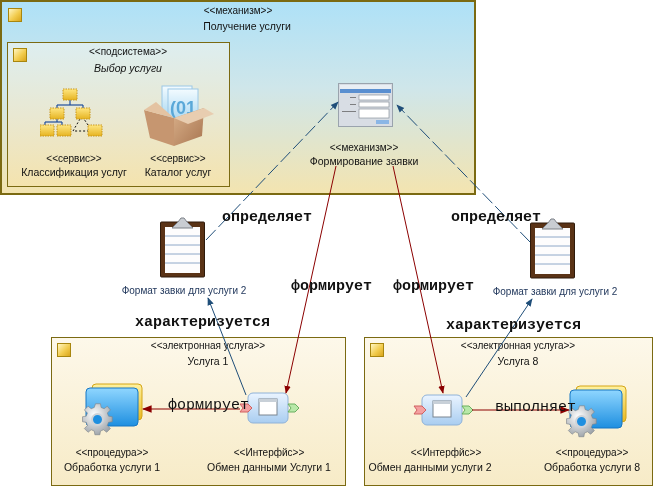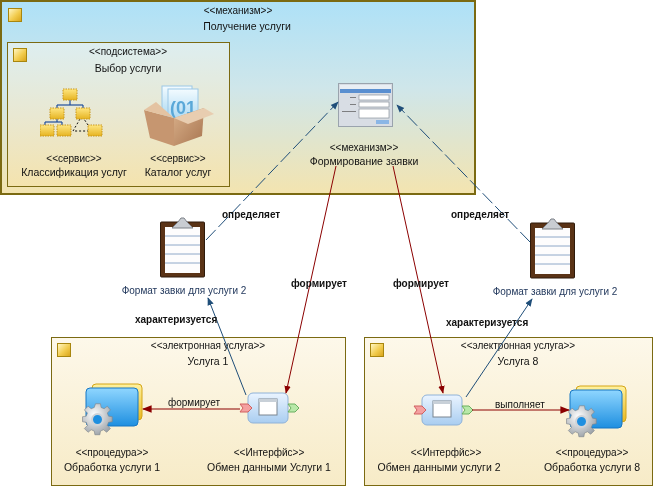--- a/index.html
+++ b/index.html
@@ -11,39 +11,39 @@
     .inner { left: 7px; top: 42px; width: 223px; height: 145px; border-width: 1.5px;
              background: linear-gradient(to bottom, #ddeef0 0%, #e9e8d2 50%, #f4e3ae 100%); }
     .svcbox { top: 337px; height: 149px;
               background: linear-gradient(to bottom, #fdf8ea 0%, #f7ebc7 100%); border-width: 1.5px; }
     .svc1 { left: 51px; width: 295px; }
     .svc2 { left: 364px; width: 289px; }
     .sq { position: absolute; width: 12px; height: 12px; border: 1.5px solid #a8860e;
           background: linear-gradient(135deg, #fff6c2 0%, #f2cc4e 55%, #d9a51c 100%); }
     .lbl { position: absolute; text-align: center; white-space: nowrap; transform: translateX(-50%); line-height: 12px; }
     .lbl.big { font-size: 10.5px; }
-    .edge-lbl { position: absolute; white-space: nowrap; font-size: 10px; font-weight: bold; color: #111; }
+    .edge-lbl { position: absolute; white-space: nowrap; font-size: 15px; font-weight: bold; color: #111; font-family: Liberation Mono, monospace; }
     .dark-lbl { color: #23395d; }
     svg.layer { position: absolute; left: 0; top: 0; width: 654px; height: 489px; pointer-events: none; }
     .icon { position: absolute; }
   </style>
 </head>
 <body>
 
 <div class="box outer">
   <div class="sq" style="left:6px;top:6px;"></div>
 </div>
 <div class="lbl" style="left:238px;top:5px;">&lt;&lt;механизм&gt;&gt;</div>
 <div class="lbl big" style="left:247px;top:20px;">Получение услуги</div>
 
 <div class="box inner">
   <div class="sq" style="left:5px;top:5px;"></div>
 </div>
 <div class="lbl" style="left:128px;top:46px;">&lt;&lt;подсистема&gt;&gt;</div>
-<div class="lbl big" style="left:128px;top:62px;">Выбор услуги</div>
+<div class="lbl big" style="left:128px;top:62px;font-style:italic;">Выбор услуги</div>
 
 <svg class="icon" style="left:40px;top:88px;" width="66" height="52" viewBox="0 0 66 52">
   <defs>
     <linearGradient id="fold" x1="0" y1="0" x2="0" y2="1">
       <stop offset="0" stop-color="#ffe680"></stop>
         <stop offset="1" stop-color="#e6b422"></stop>
     </linearGradient>
   </defs>
   <line x1="30" y1="12" x2="30" y2="17" stroke="#1f4e9c" stroke-width="1.2"></line>
   <line x1="17" y1="17" x2="43" y2="17" stroke="#1f4e9c" stroke-width="1.2"></line>
@@ -188,21 +188,21 @@
 <div class="lbl big" style="left:269px;top:461px;">Обмен данными Услуги 1</div>
 
 <svg class="icon" style="left:412px;top:393px;" width="62" height="36" viewBox="0 0 62 36">
   <rect x="10" y="2" width="40" height="30" rx="5" fill="url(#ib)" stroke="#8fb2d8"></rect>
   <rect x="21" y="8" width="18" height="16" fill="#fff" stroke="#7a8590"></rect>
   <rect x="21" y="8" width="18" height="3" fill="#c8d0d8"></rect>
   <polygon points="2,13 10,13 14,17 10,21 2,21 5,17" fill="#f4a0a0" stroke="#d06060"></polygon>
   <polygon points="50,13 57,13 61,17 57,21 50,21 53,17" fill="#b8e8a8" stroke="#6ab060"></polygon>
 </svg>
 <div class="lbl" style="left:446px;top:447px;">&lt;&lt;Интерфйс&gt;&gt;</div>
-<div class="lbl big" style="left:439px;top:461px;">Обмен данными услуги 2</div>
+<div class="lbl big" style="left:430px;top:461px;">Обмен данными услуги 2</div>
 
 <svg class="layer" viewBox="0 0 654 489">
   <defs>
     <marker id="ab" viewBox="0 0 10 10" refX="9" refY="5" markerWidth="8" markerHeight="8" orient="auto-start-reverse">
       <path d="M0,1 L10,5 L0,9 Z" fill="#1f4e79"></path>
     </marker>
     <marker id="ar" viewBox="0 0 10 10" refX="9" refY="5" markerWidth="8" markerHeight="8" orient="auto-start-reverse">
       <path d="M0,1 L10,5 L0,9 Z" fill="#8b0000"></path>
     </marker>
   </defs>

